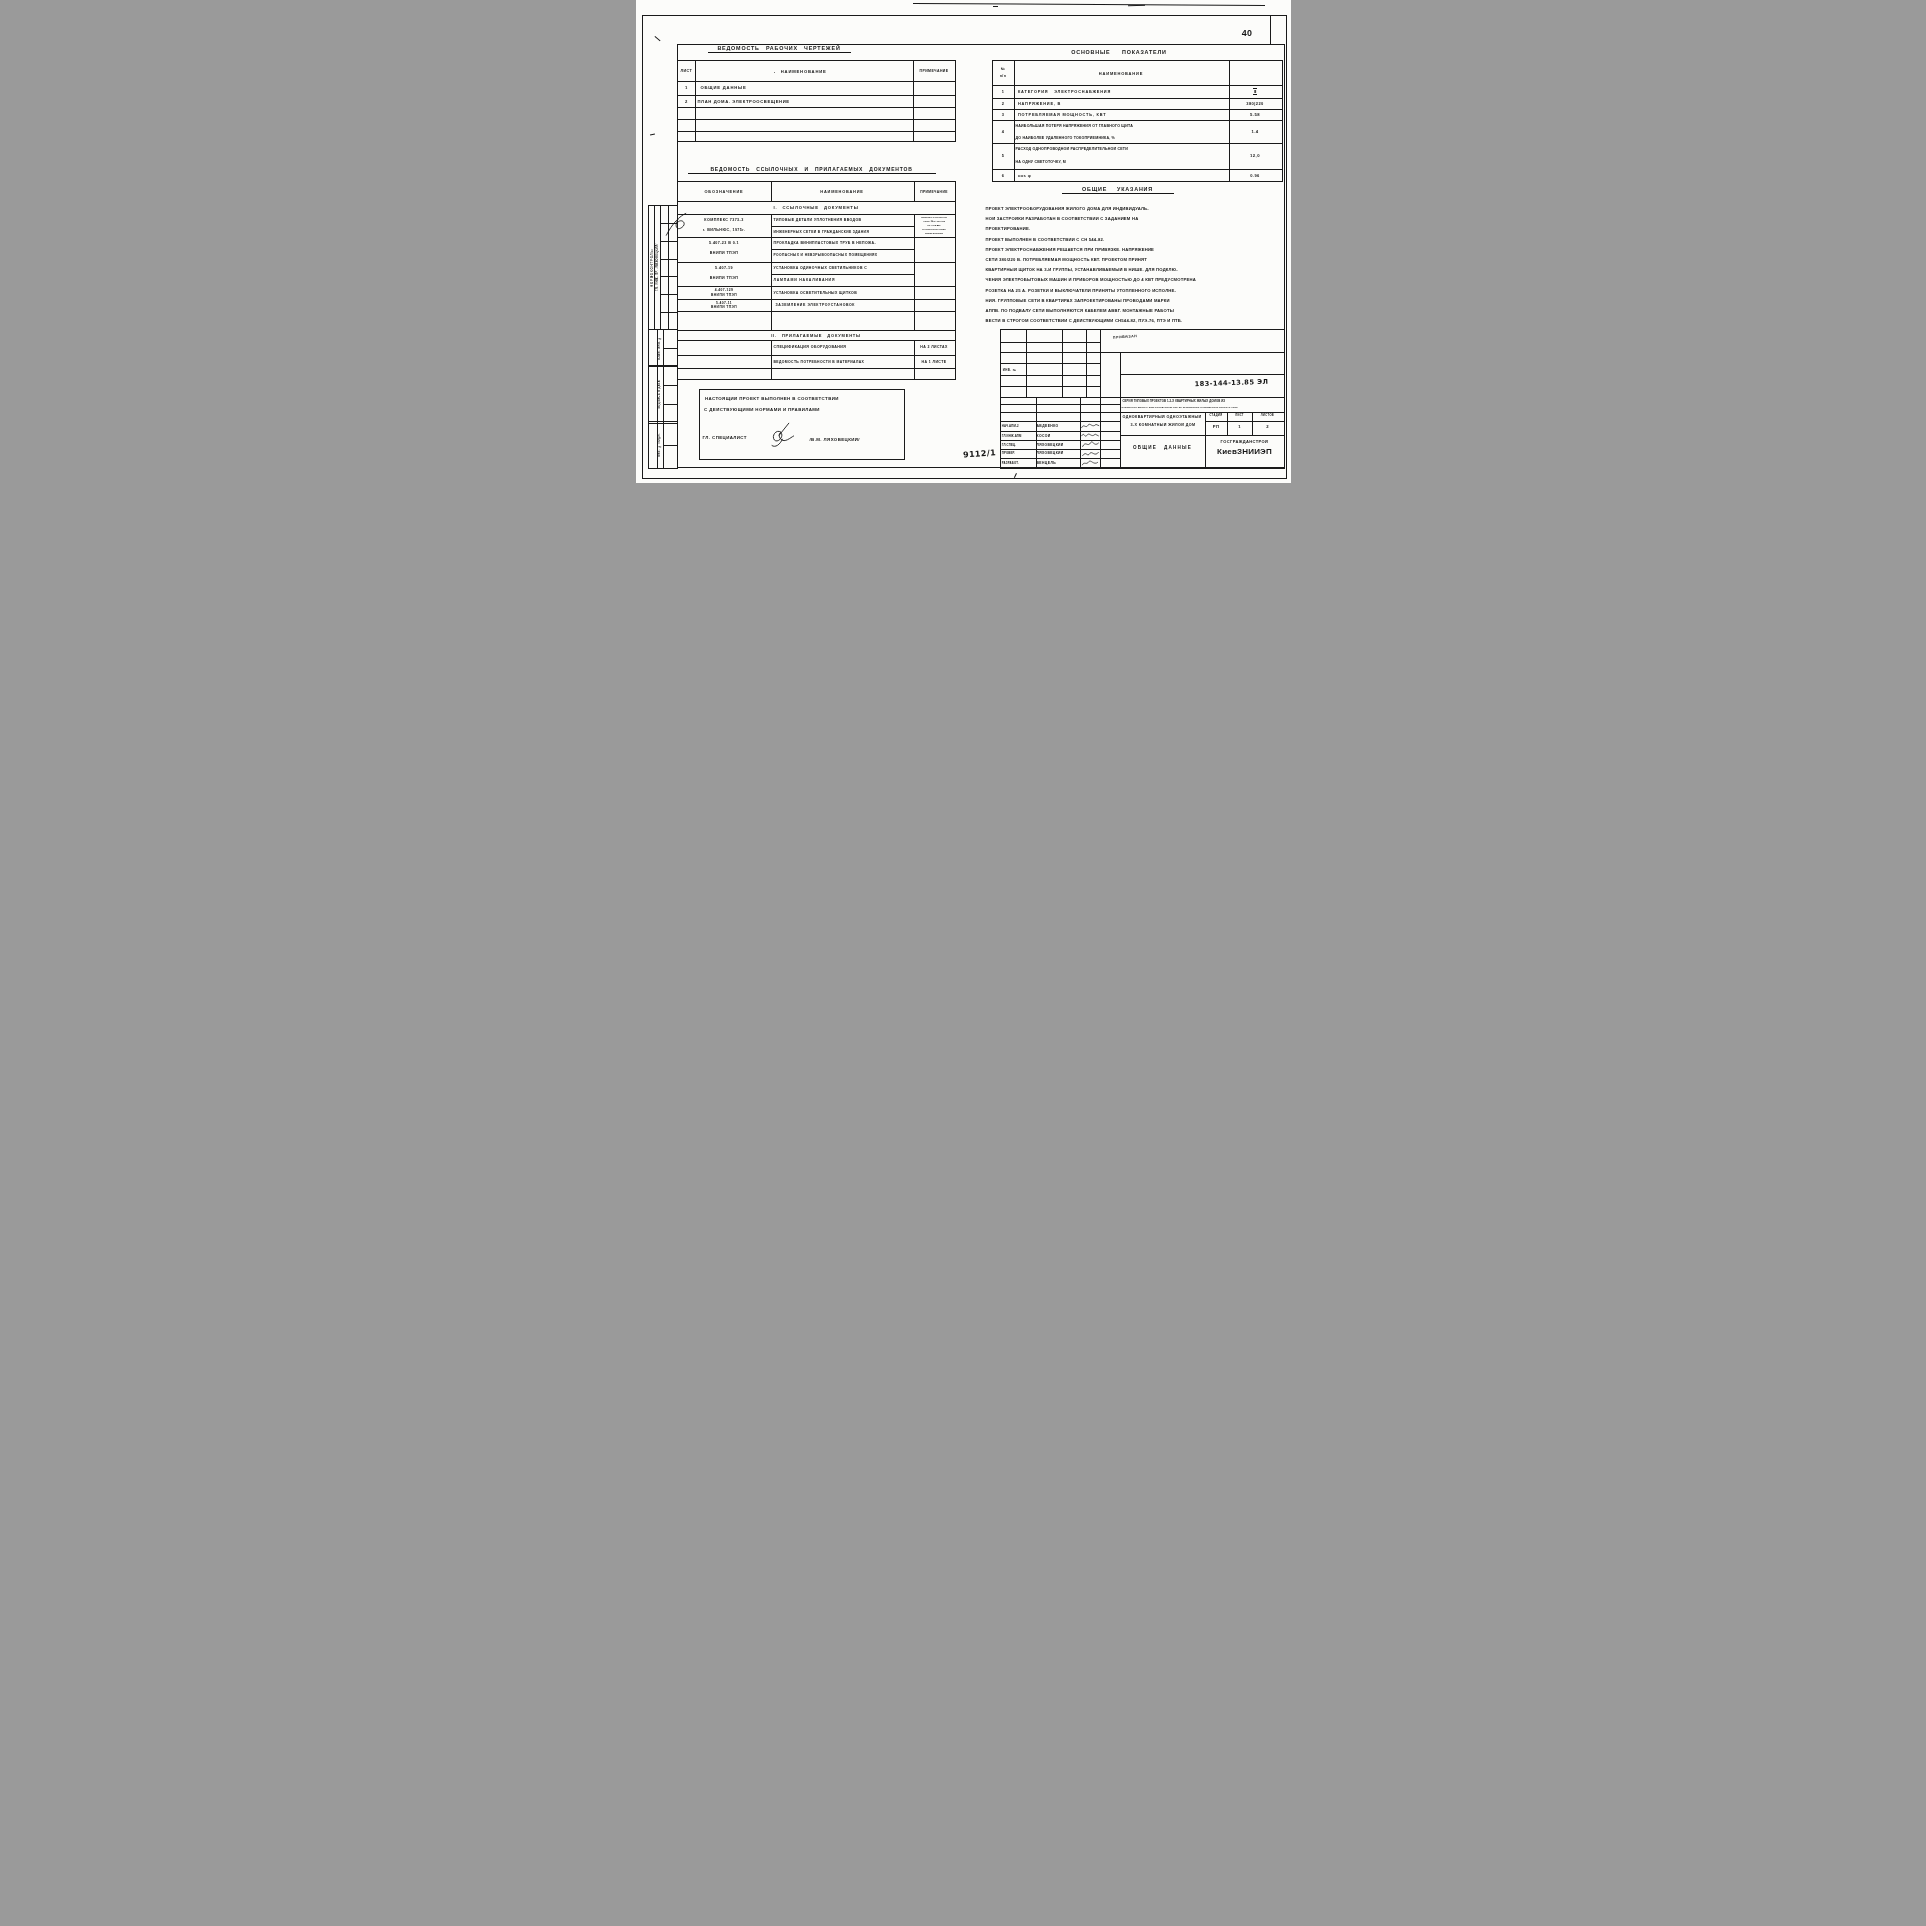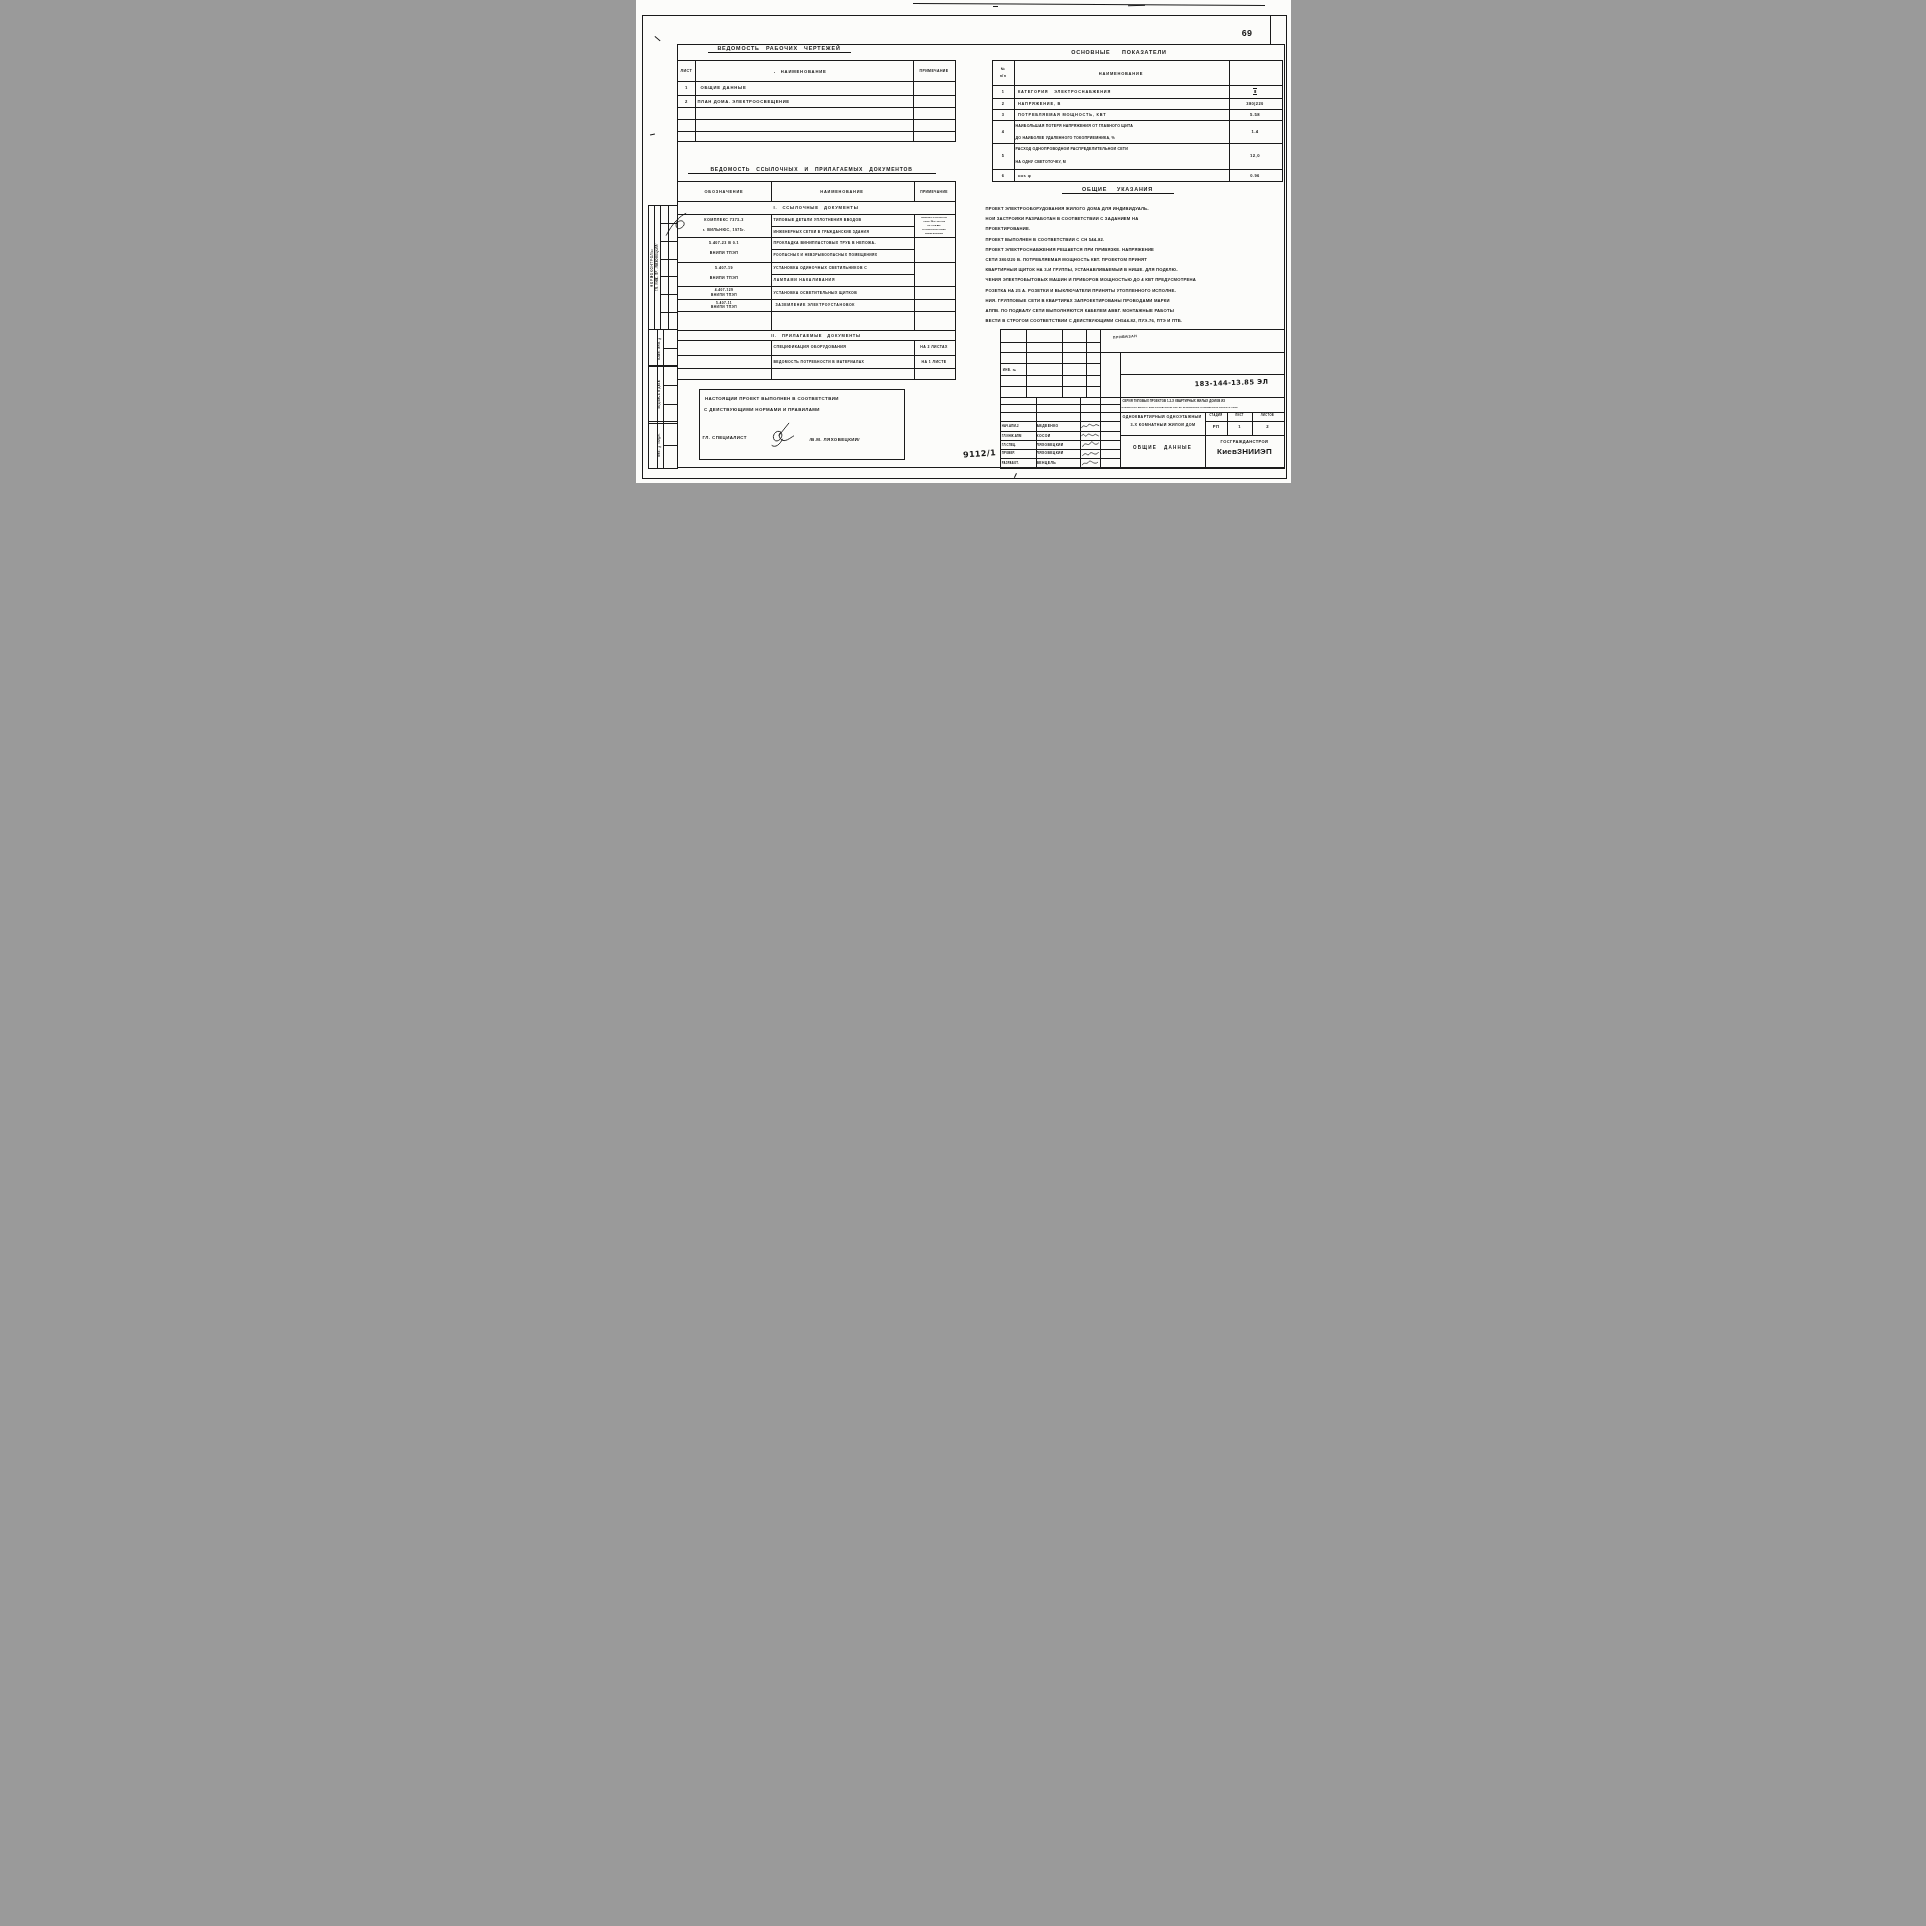--- a/index.html
+++ b/index.html
@@ -32,21 +32,21 @@
   <div class="mark" style="left:277px;top:3.5px;width:352px;height:1.2px;transform:rotate(0.35deg);"></div>
   <div class="mark" style="left:492px;top:4.6px;width:17px;height:1.2px;transform:rotate(-2deg);"></div>
   <div class="mark" style="left:357px;top:6.2px;width:5.4px;height:1.2px;"></div>
   <div class="mark" style="left:18.5px;top:38px;width:6.5px;height:1.2px;transform:rotate(40deg);"></div>
   <div class="mark" style="left:14.6px;top:134px;width:5px;height:1.2px;transform:rotate(-14deg);"></div>
   <div class="mark" style="left:379px;top:473px;width:1.2px;height:4.6px;transform:rotate(25deg);"></div>
 
   <div class="box thin" style="left:6.5px;top:15.4px;width:643px;height:462px;"></div>
 
   <div class="cell" style="left:600px;top:24px;width:23px;height:17px;font-size:8.9px;justify-content:center;">
-    <span>69</span>
+    <span>40</span>
   </div>
   <div class="vl" style="left:634px;top:16px;height:28px;"></div>
 
   <div class="box" style="left:41px;top:44px;width:606px;height:422px;"></div>
 
   <div class="title und" style="left:72px;top:45px;width:143px;font-size:5.4px;">ВЕДОМОСТЬ РАБОЧИХ ЧЕРТЕЖЕЙ</div>
 
   <div class="box" style="left:41px;top:60px;width:277px;height:80px;">
     <div class="vl" style="left:17.7px;top:0;height:80px;"></div>
     <div class="vl" style="left:235px;top:0;height:80px;"></div>

